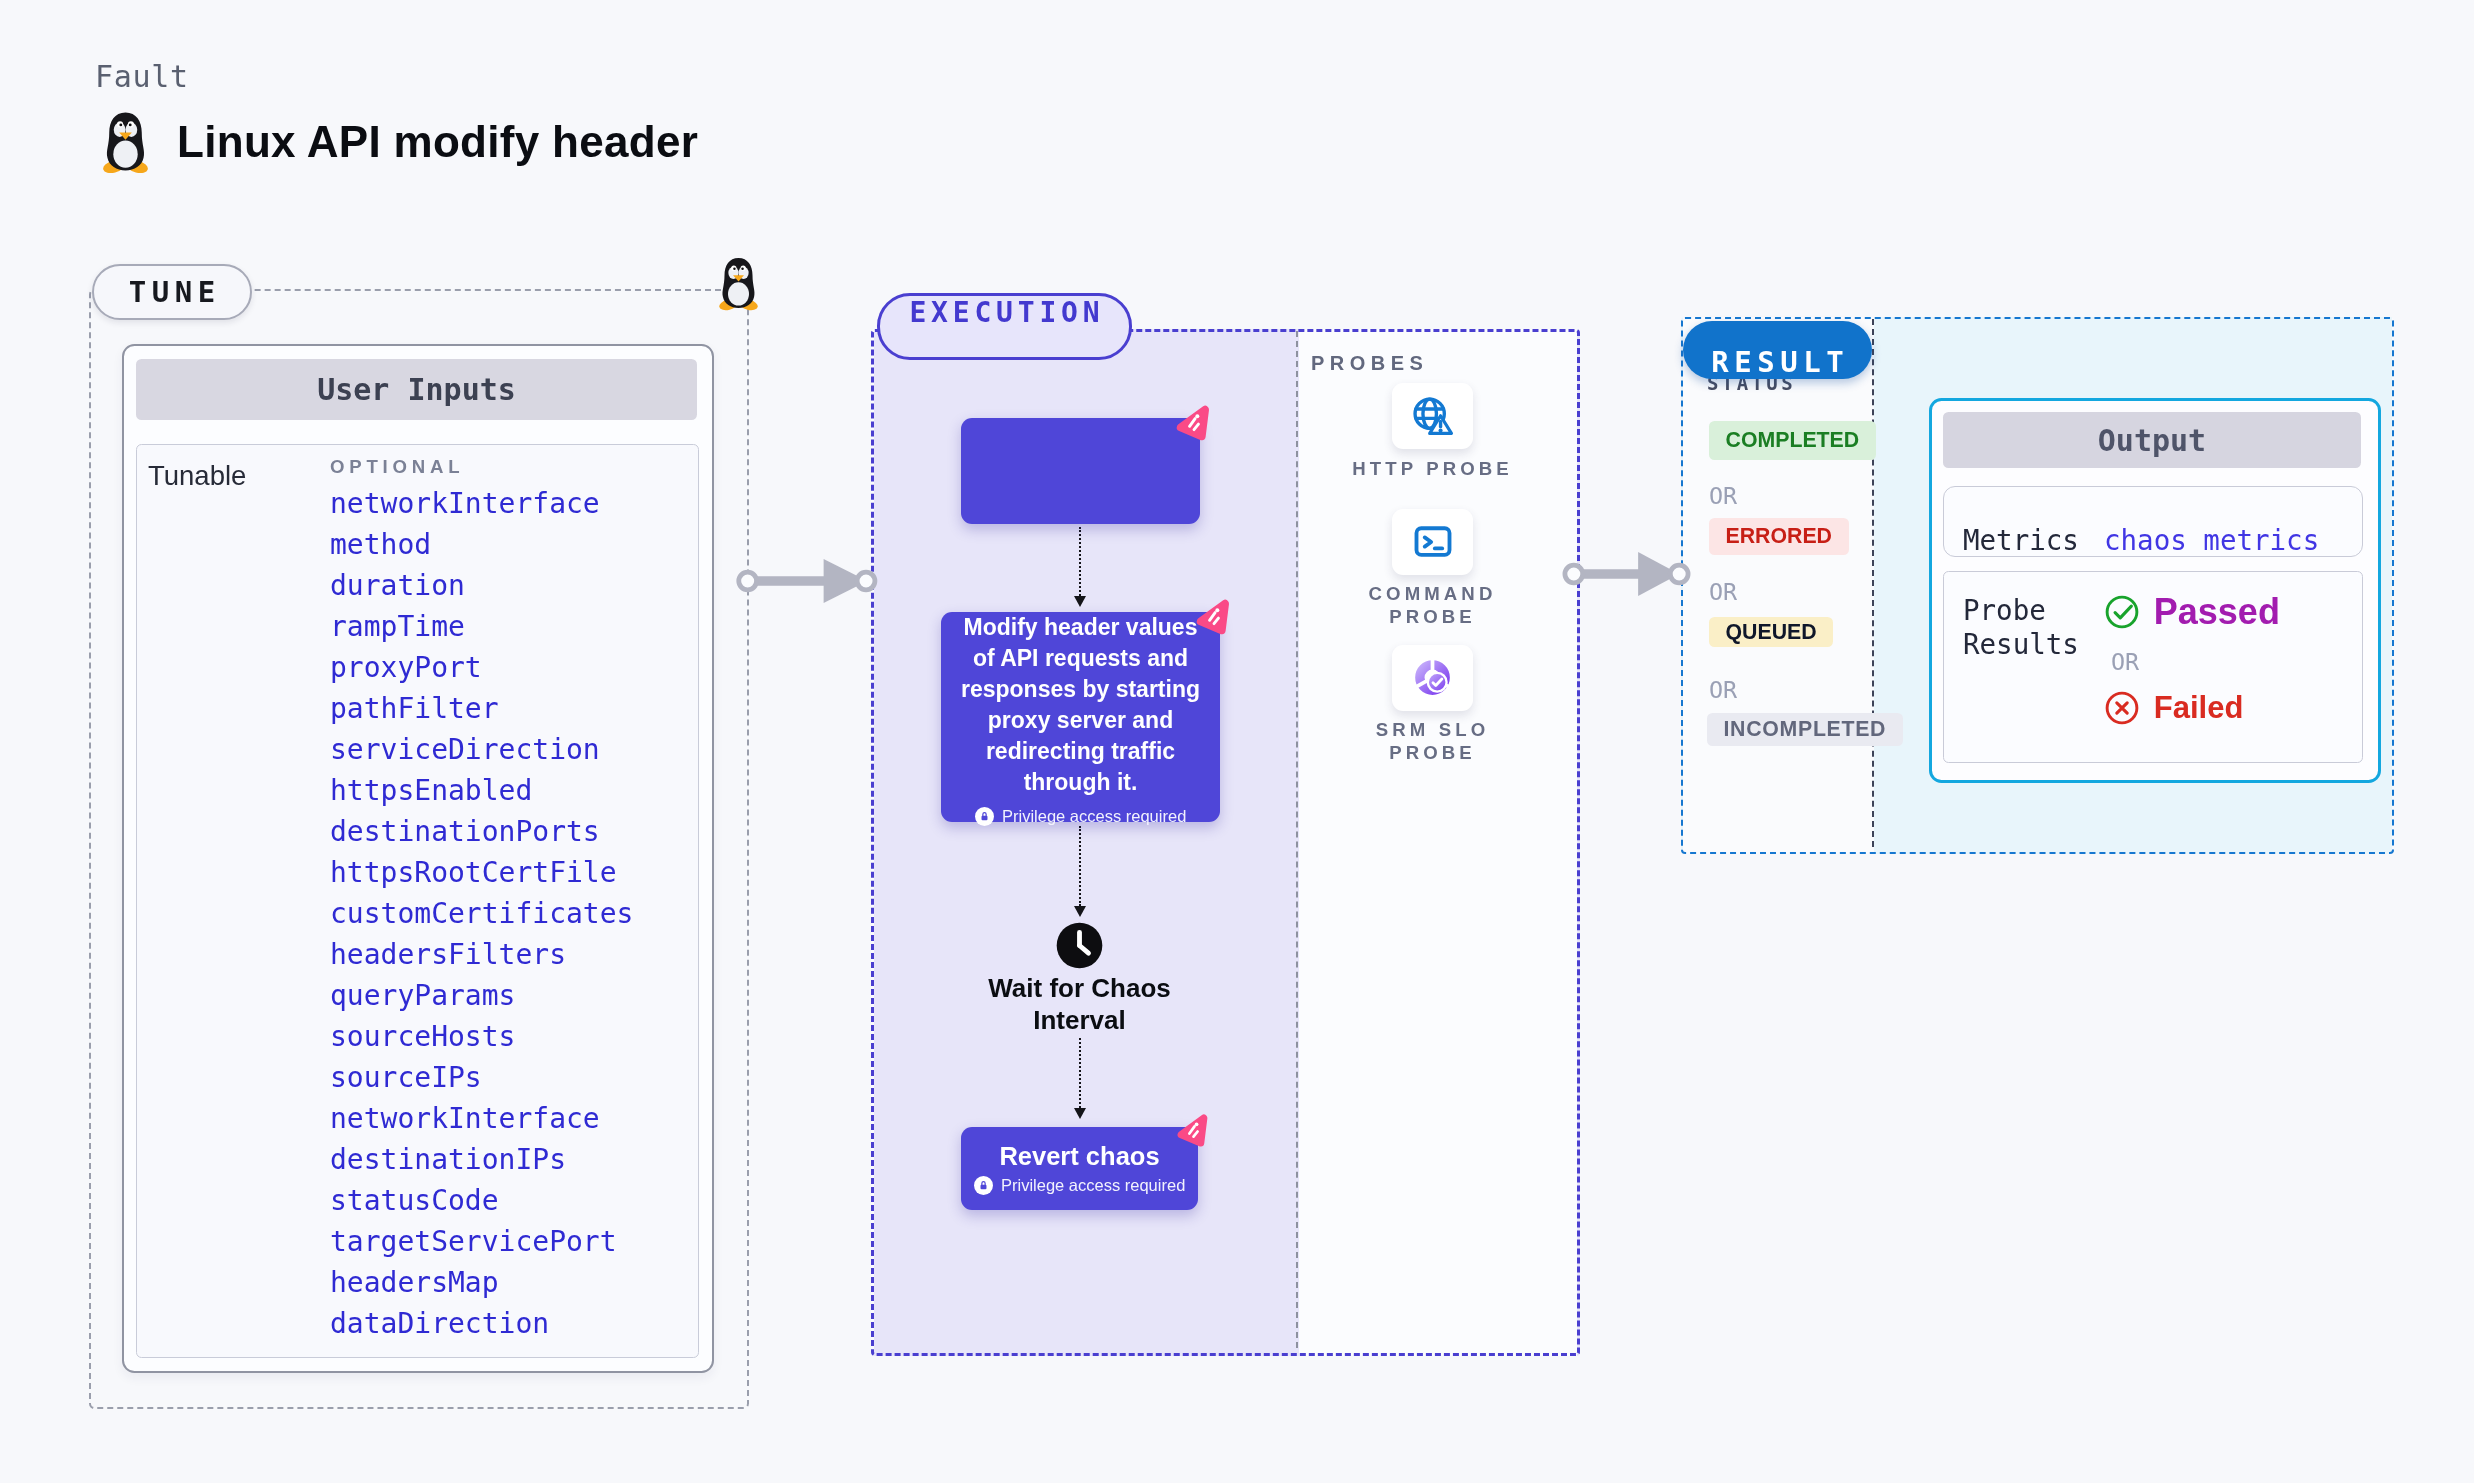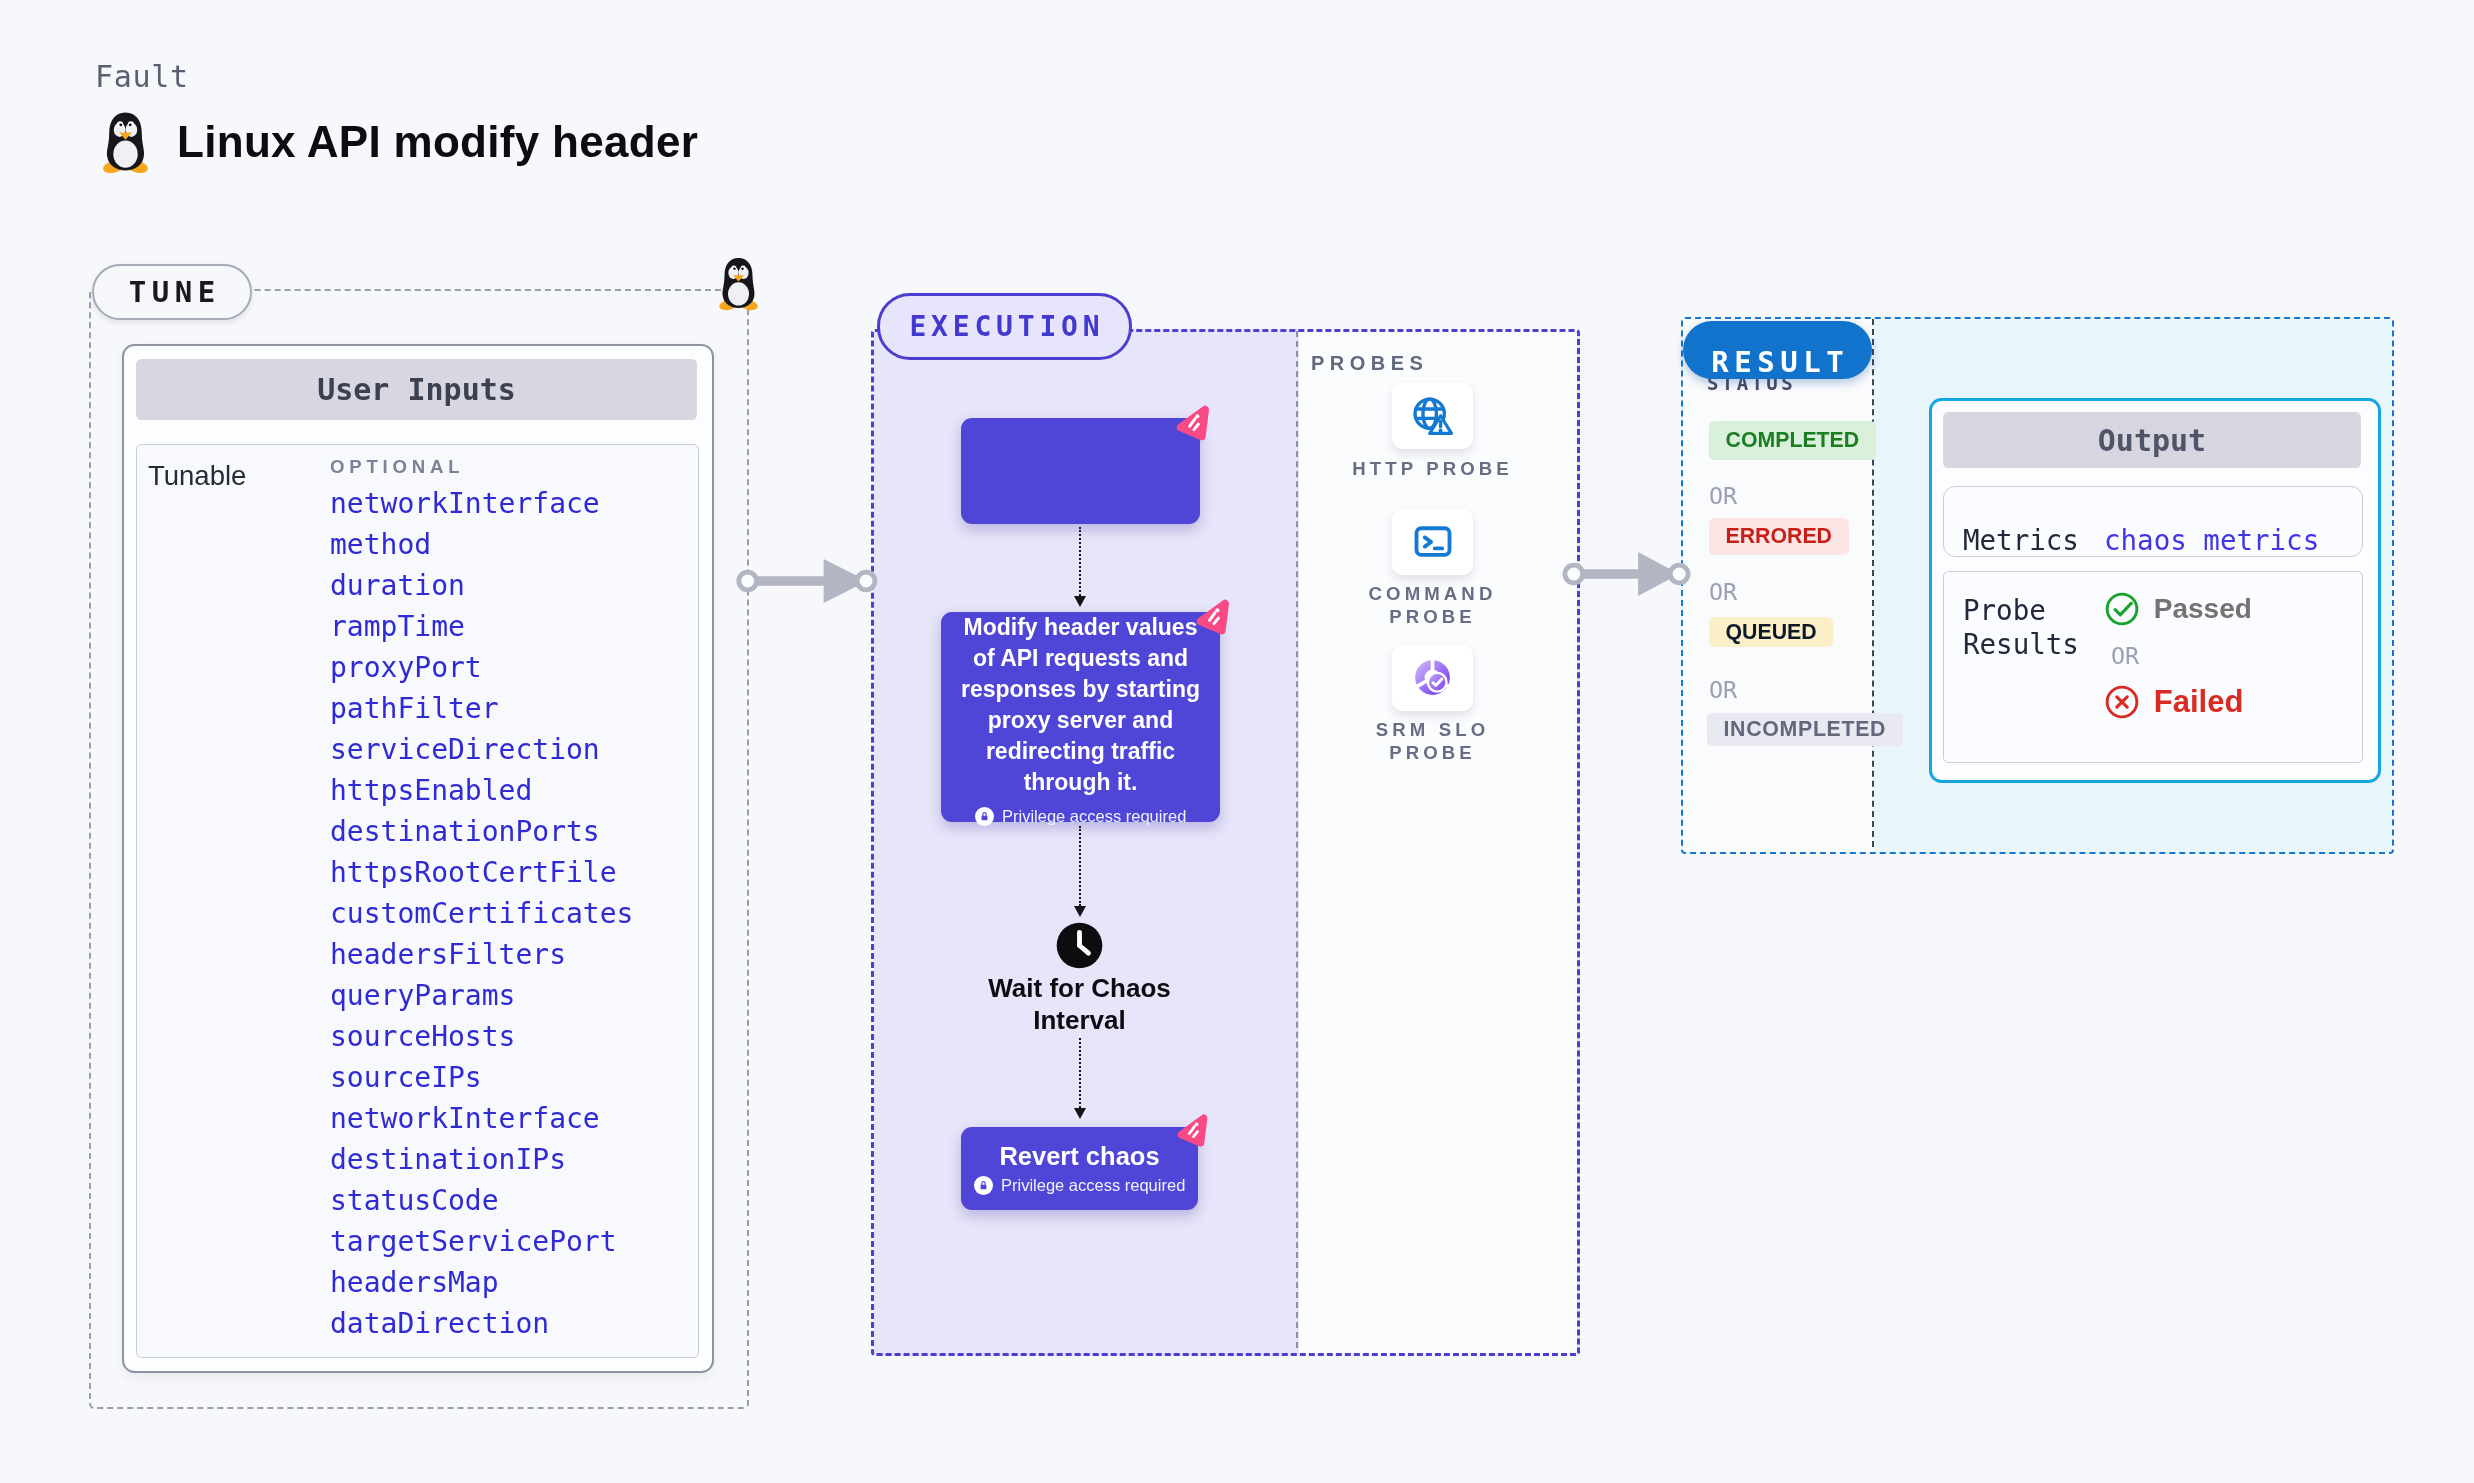--- a/index.html
+++ b/index.html
@@ -37,21 +37,21 @@
   .tunable{font-size:28px;line-height:28px;color:#2f2ad3;margin-bottom:13px;cursor:pointer;}
 
   
   .flow-arrow{z-index:4;}
 
   
   #exec-probes-box{left:871px;top:329px;width:703px;height:1021px;border:3.4px dashed #4a3fd0;border-radius:4.1px;
     background:linear-gradient(90deg,#e7e5f9 0,#e7e5f9 425px,#fbfcfe 425px);}
   #exec-probes-divider{left:1296px;top:331px;height:1017px;width:0;border-left:2.1px dashed #8e929f;}
   #execution-pill{left:877px;top:293px;width:249px;height:61px;background:#e7e5fb;border:3.4px solid #4a3fd0;
-    border-radius:33px;display:flex;align-items:center;justify-content:center;z-index:3;}
+    border-radius:33px;display:flex;align-items:flex-start;justify-content:center;z-index:3;}
   #execution-pill span{font-size:28px;font-weight:bold;color:#4339cf;letter-spacing:4.8px;padding-left:4.8px;}
 
   .step-box{background:#4f46d8;border-radius:11px;color:#fff;display:flex;flex-direction:column;
     align-items:center;justify-content:center;text-align:center;z-index:2;
     box-shadow:0 5.5px 12.4px rgba(50,40,160,.25);}
   #step-derive{left:961px;top:418px;width:239px;height:106px;}
   #step-derive .step-text{font-size:23.4px;line-height:32px;font-weight:bold;width:206px;}
   #step-inject{left:941px;top:612px;width:279px;height:210px;}
   #step-inject .step-text{font-size:23px;line-height:31px;font-weight:bold;width:244px;margin-top:4.1px;}
   #step-revert{left:961px;top:1127px;width:237px;height:83px;}
@@ -114,21 +114,21 @@
   #output-header span{font-size:30px;font-weight:bold;color:#4f5469;}
   #metrics-row{left:1943px;top:486px;width:418px;height:69px;background:#fbfcff;border:1.4px solid #c9cbd8;
     border-radius:12px;display:flex;align-items:flex-end;}
   #metrics-label{font-size:27.5px;color:#23283a;margin-left:19px;width:141px;}
   #metrics-value{font-size:27.5px;color:#4136e4;cursor:pointer;}
   #probe-results-row{left:1943px;top:571px;width:418px;height:190px;background:#fbfcff;border:1.4px solid #c9cbd8;
     border-radius:5.5px;display:flex;}
   #probe-results-label{font-size:27.5px;line-height:34px;color:#23283a;margin:20.6px 0 0 19px;width:141px;}
   #probe-results-values{display:flex;flex-direction:column;margin-top:19px;}
   .verdict-row{display:flex;align-items:center;gap:13.8px;}
-  #passed-text{font-size:28px;font-weight:bold;color:#737373;}
+  #passed-text{font-size:36px;font-weight:bold;color:#a21caf;}
   #failed-text{font-size:31px;font-weight:bold;color:#d92b21;}
   #or-probe{font-size:23.4px;color:#9aa0b5;margin:15px 0 13.8px 6.9px;}
 </style>
 </head>
 <body>
 
 <div class="abs mono" id="kicker">Fault</div>
 <div class="abs" id="title-row">
   <svg id="tux-large" width="59" height="65" viewBox="0 0 64 72">
     <ellipse cx="19" cy="64" rx="12" ry="6.5" fill="#f6a71b" transform="rotate(-14 19 64)"></ellipse>

